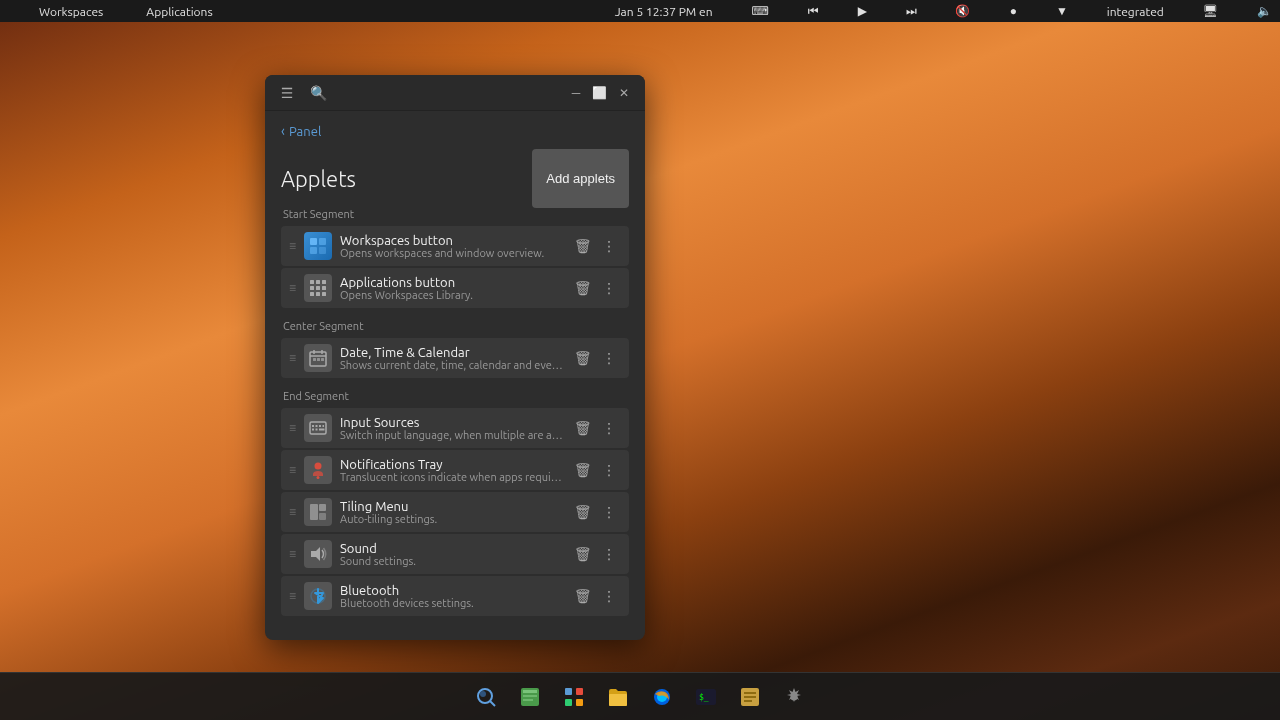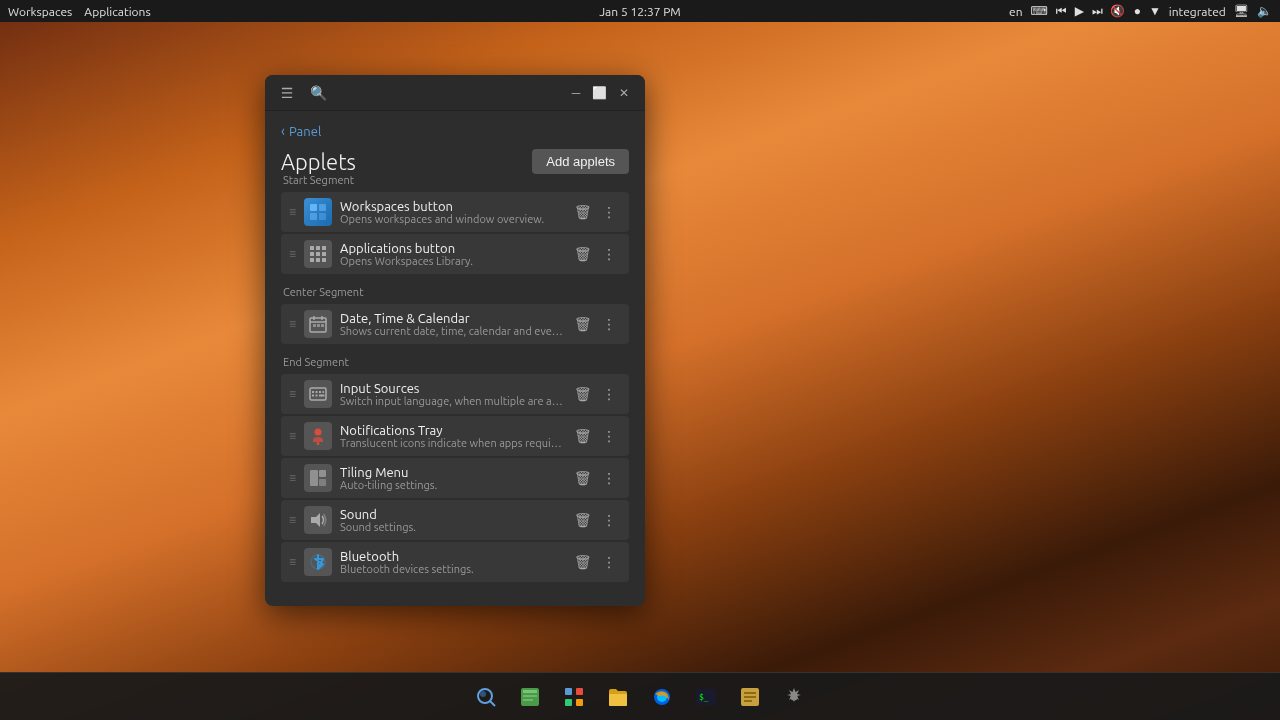--- a/index.html
+++ b/index.html
@@ -52,20 +52,21 @@
 
     .panel-right {
       display: flex;
       align-items: flex-end;
       gap: 8px;
     }
 
     .panel-item {
       color: #e0e0e0;
       font-size: 12px;
+      margin-left: 31px;
     }
 
     
     .taskbar {
       position: absolute;
       bottom: 0;
       left: 0;
       right: 0;
       height: 48px;
       background: #1a1a1aee;
@@ -178,21 +179,21 @@
       font-size: 22px;
       font-weight: 300;
       color: #f0f0f0;
     }
 
     .btn-add {
       background: #555;
       color: #f0f0f0;
       border: none;
       border-radius: 4px;
-      padding: 5px 14px;
+      padding: 22px 14px;
       font-size: 13px;
       cursor: pointer;
     }
 
     .section-label {
       font-size: 11px;
       color: #999;
       text-transform: none;
       margin-bottom: 6px;
       padding: 0 2px;

